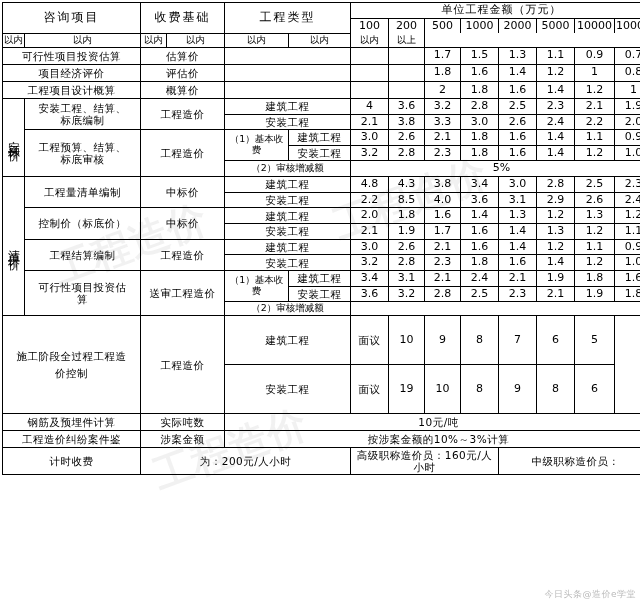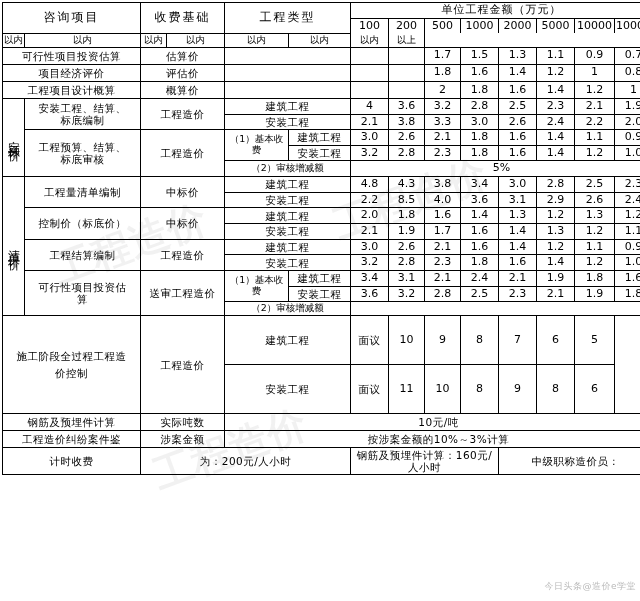--- a/index.html
+++ b/index.html
@@ -9,21 +9,21 @@
   td{border:1px solid #000;text-align:center;vertical-align:middle;font-size:10.5px;line-height:1.15;padding:1px 1px;}
   .hdr{font-size:12px;letter-spacing:2px;}
   .hdr2{font-size:11px;letter-spacing:1px;}
   .num{font-size:11px;font-family:"DejaVu Sans","Liberation Sans",sans-serif;}
   .tiny{font-size:9.5px;}
   .lbl{font-size:10.5px;letter-spacing:0.5px;}
   .vert{writing-mode:vertical-rl;text-orientation:upright;letter-spacing:3px;font-size:12px;line-height:1.1;}
   .pad{padding:2px 12px;}
   .wm{position:absolute;left:0;top:0;width:640px;height:601px;pointer-events:none;}
   .wm span{position:absolute;color:rgba(0,0,0,0.055);font-size:40px;font-weight:bold;transform:rotate(-20deg);white-space:nowrap;}
-  .credit{position:absolute;right:4px;bottom:10px;font-size:9px;color:#b9b9b9;letter-spacing:0.5px;}
+  .credit{position:absolute;right:4px;bottom:2px;font-size:9px;color:#b9b9b9;letter-spacing:0.5px;}
   .noT{border-top:none;}
   .noB{border-bottom:none;margin-top:40px;}
 </style>
 </head>
 <body>
 
 <div id="sheet">
 
   <div class="wm">
     <span style="left:50px;top:215px;">工程造价</span>
@@ -286,21 +286,21 @@
       <td class="num">10</td>
       <td class="num">9</td>
       <td class="num">8</td>
       <td class="num">7</td>
       <td class="num">6</td>
       <td class="num">5</td>
     </tr>
     <tr>
       <td colspan="2" class="lbl" style="height:46px">安装工程</td>
       <td class="lbl">面议</td>
-      <td class="num">11</td>
+      <td class="num">19</td>
       <td class="num">10</td>
       <td class="num">8</td>
       <td class="num">9</td>
       <td class="num">8</td>
       <td class="num">6</td>
     </tr>
 
     <tr>
       <td colspan="2" class="lbl pad">钢筋及预埋件计算</td>
       <td colspan="2" class="lbl">实际吨数</td>
@@ -309,20 +309,20 @@
 
     <tr>
       <td colspan="2" class="lbl pad">工程造价纠纷案件鉴</td>
       <td colspan="2" class="lbl">涉案金额</td>
       <td colspan="10" class="lbl">按涉案金额的10%～3%计算</td>
     </tr>
 
     <tr>
       <td colspan="2" class="lbl pad">计时收费</td>
       <td colspan="4" class="lbl">为：200元/人小时</td>
-      <td colspan="4" class="lbl">钢筋及预埋件计算：160元/人小时</td>
+      <td colspan="4" class="lbl">高级职称造价员：160元/人小时</td>
       <td colspan="4" class="lbl">中级职称造价员：</td>
     </tr>
   </tbody>
     </table>
 
   <div class="credit">今日头条@造价e学堂</div>
 </div>
 
 </body></html>

